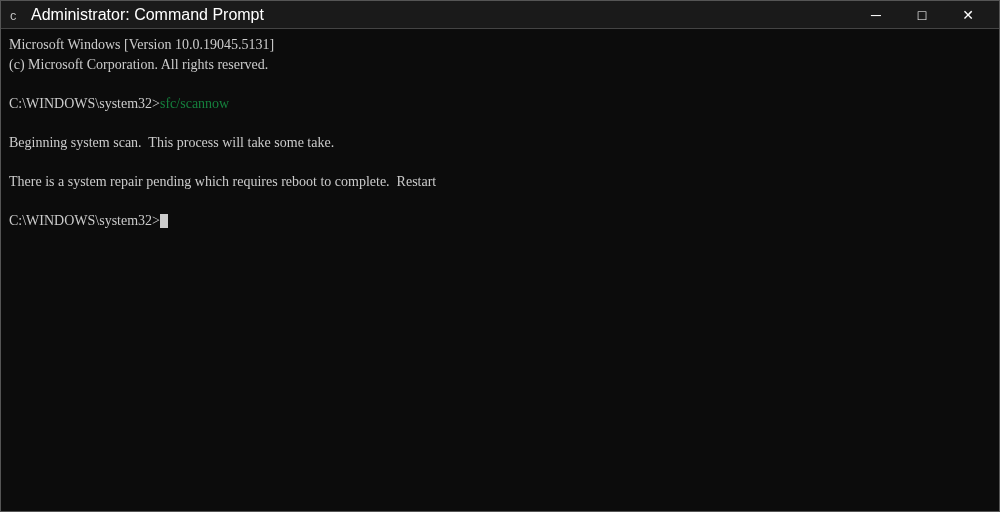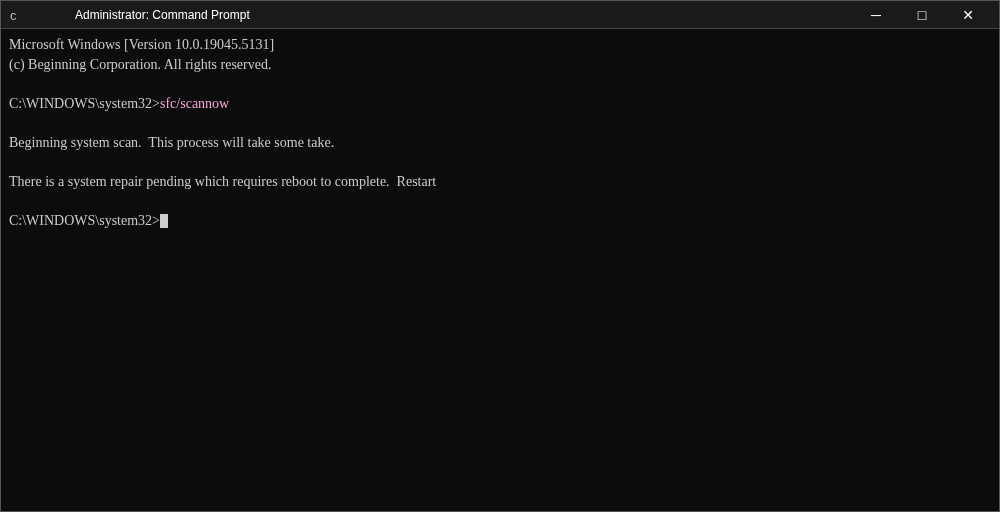--- a/index.html
+++ b/index.html
@@ -36,24 +36,23 @@
 
     .title-bar-icon {
       width: 16px;
       height: 16px;
       margin-right: 6px;
       flex-shrink: 0;
     }
 
     .title-bar-text {
       color: #ffffff;
-      font-size: 12px;
+      font-size: 16px;
       font-family: 'Segoe UI', Arial, sans-serif;
       flex: 1;
-      margin-left: 44px;
     }
 
     .title-bar-controls {
       display: flex;
       gap: 0;
     }
 
     .title-bar-btn {
       width: 46px;
       height: 28px;
@@ -121,23 +120,23 @@
     </div>
     <span class="title-bar-text">Administrator: Command Prompt</span>
     <div class="title-bar-controls">
       <button class="title-bar-btn">─</button>
       <button class="title-bar-btn">□</button>
       <button class="title-bar-btn close">✕</button>
     </div>
   </div>
   <div class="terminal-body" id="terminal-body">
   <div class="line">Microsoft Windows [Version 10.0.19045.5131]</div>
-      <div class="line">(c) Beginning Corporation. All rights reserved.</div>
+      <div class="line">(c) Microsoft Corporation. All rights reserved.</div>
       <div class="empty-line"></div>
-      <div class="line"><span style="color: rgb(204, 204, 204);">C:\WINDOWS\system32&gt;</span><span style="color: #f9a8d4;">sfc/scannow</span></div>
+      <div class="line"><span style="color: rgb(204, 204, 204);">C:\WINDOWS\system32&gt;</span><span style="color: #15803d;">sfc/scannow</span></div>
       <div class="empty-line"></div>
       <div class="line">Beginning system scan.  This process will take some take.</div>
       <div class="empty-line"></div>
       <div class="line">There is a system repair pending which requires reboot to complete.  Restart</div>
       <div class="empty-line"></div>
       <div class="line"><span style="color: rgb(204, 204, 204);">C:\WINDOWS\system32&gt;</span><span class="cursor"></span></div>
     </div>
 </div>
 
 </body></html>

